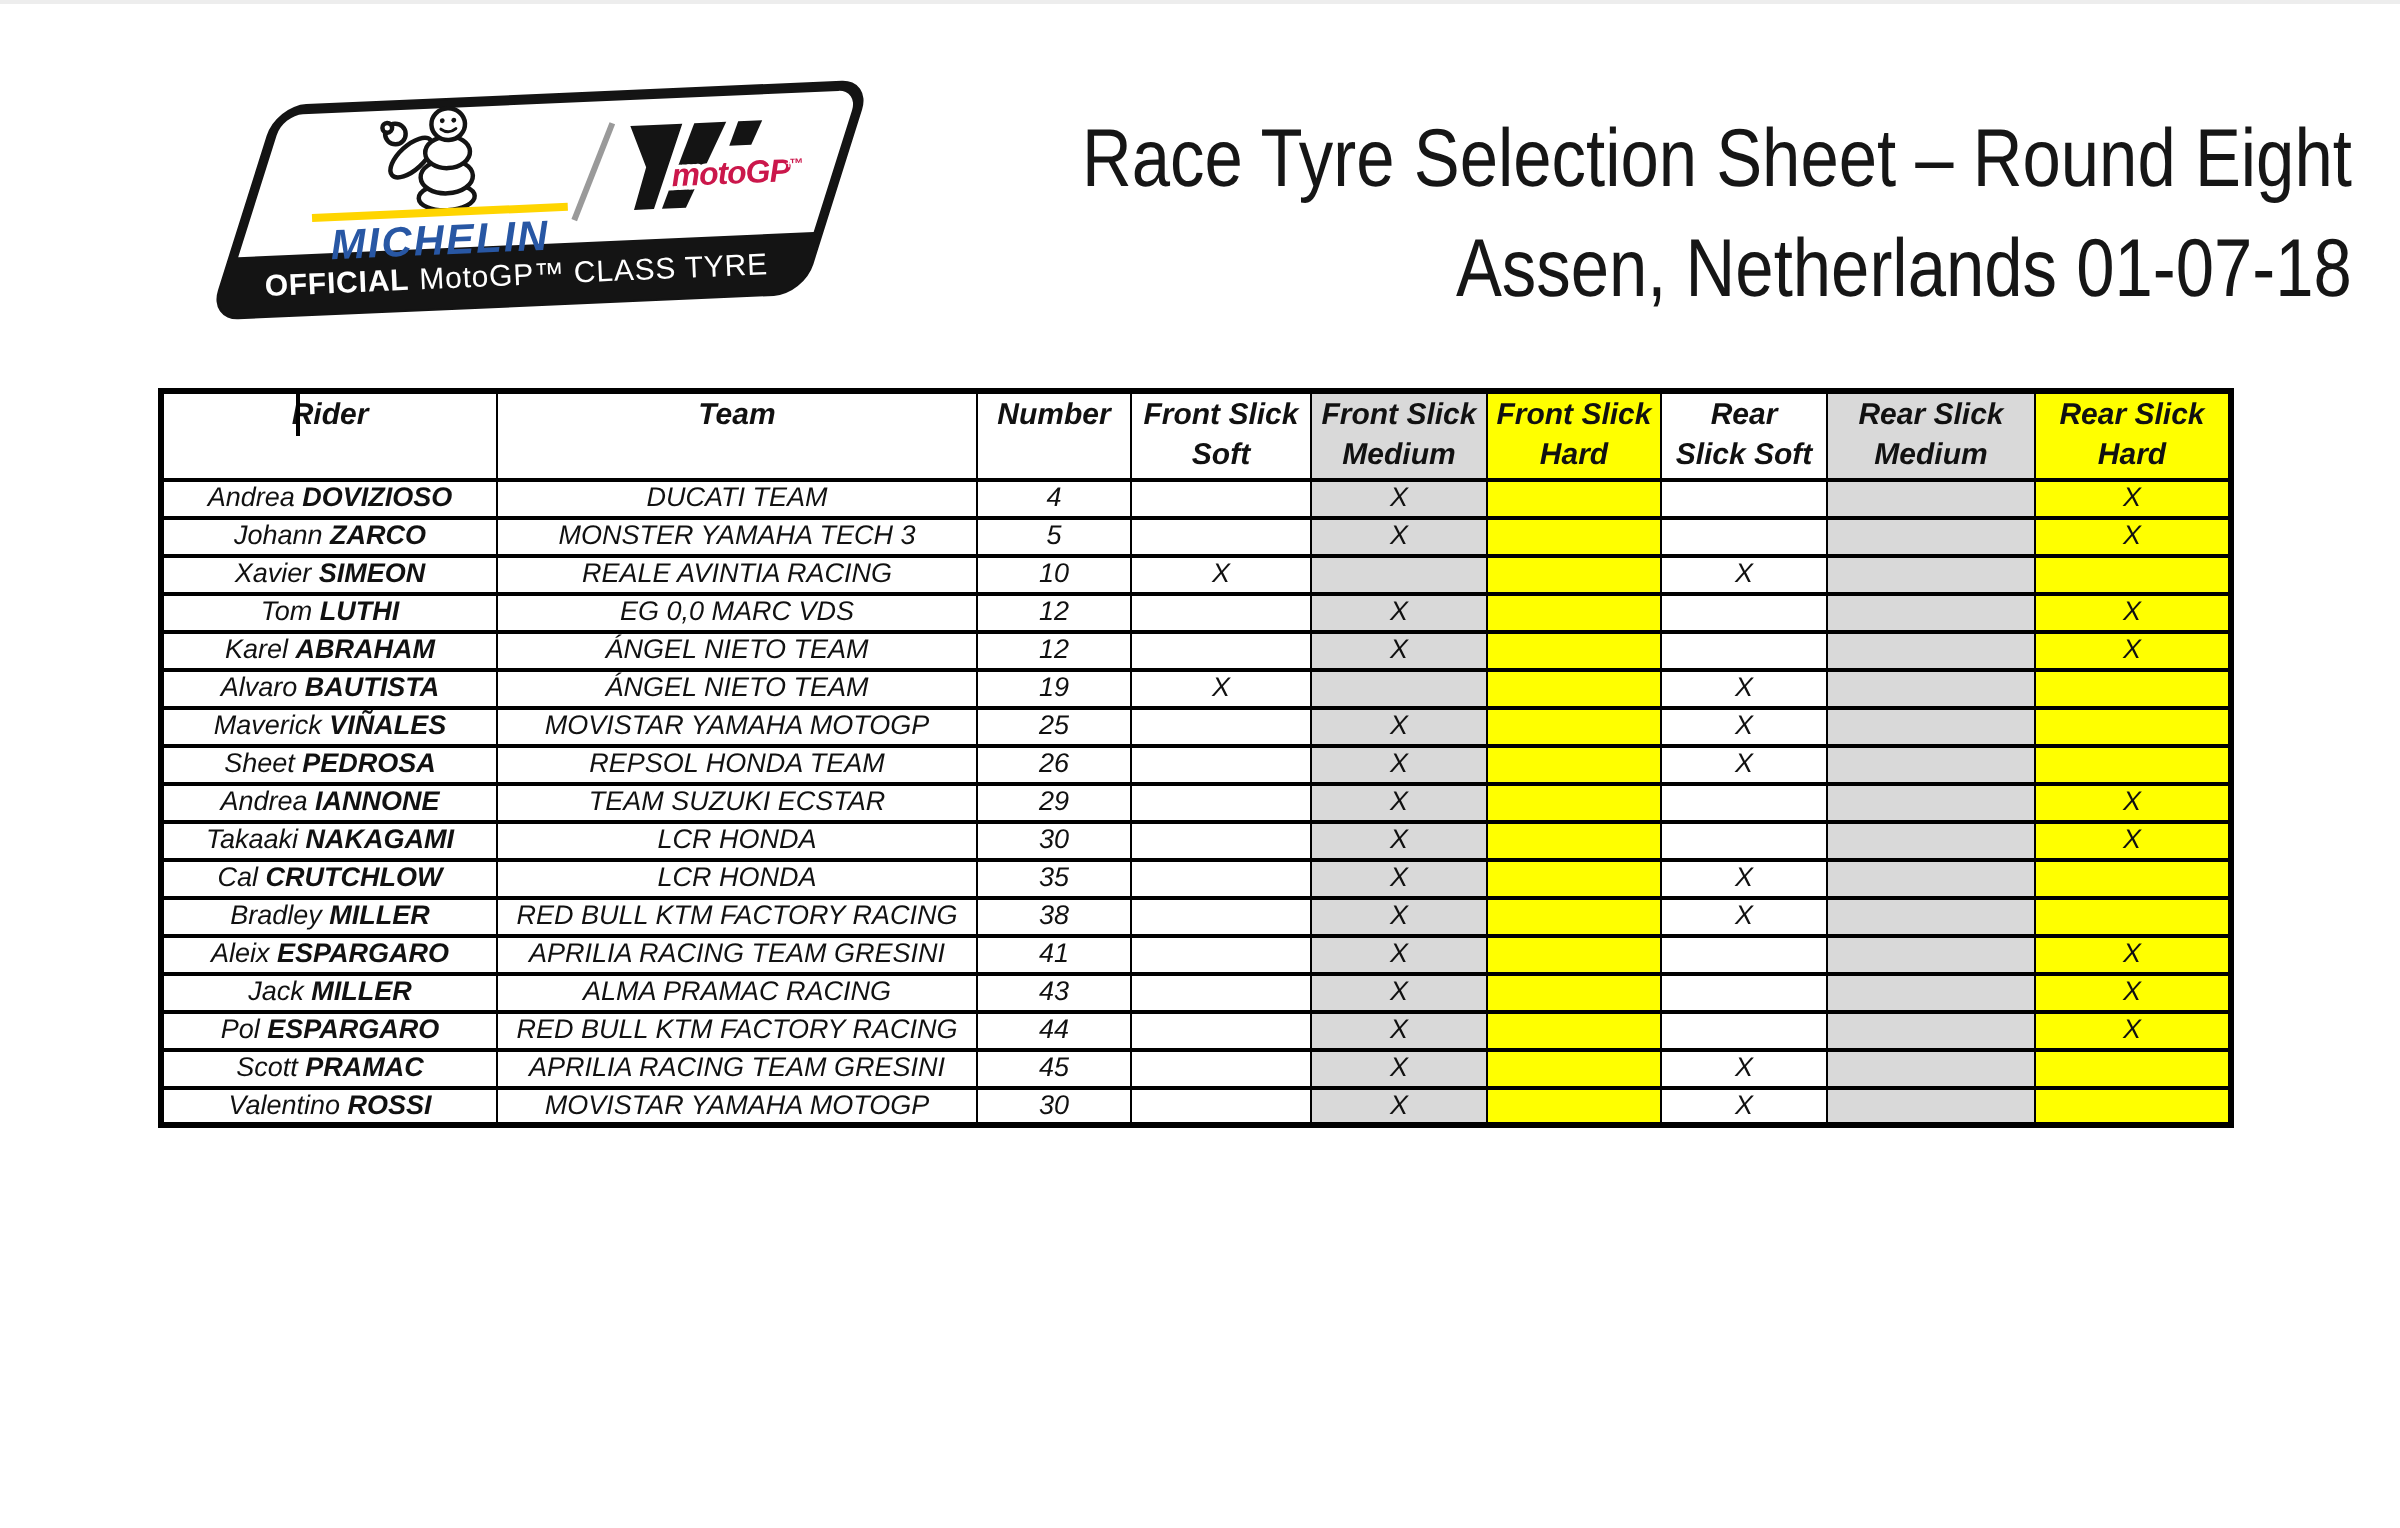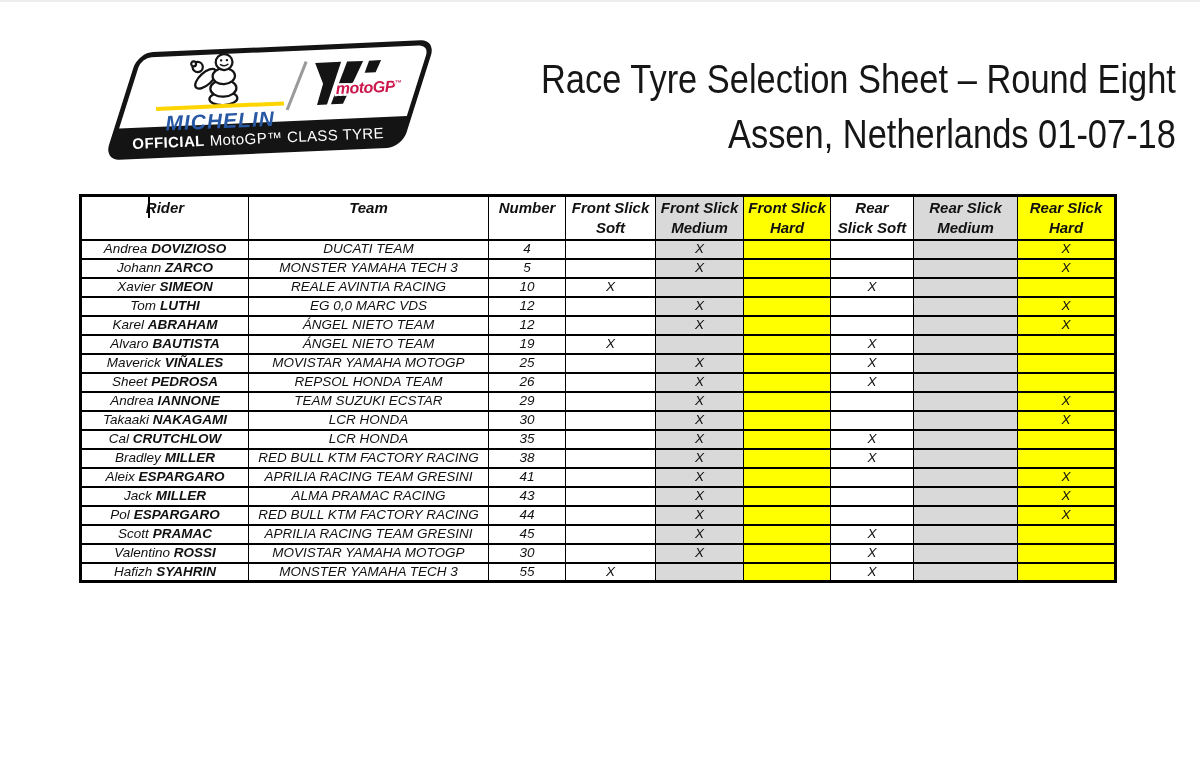--- a/index.html
+++ b/index.html
@@ -445,27 +445,16 @@
     <td>30</td>
     <td></td>
     <td class="hl-gray">X</td>
     <td class="hl-yellow"></td>
     <td>X</td>
     <td class="hl-gray"></td>
     <td class="hl-yellow"></td>
   </tr>
 
 
-  <tr>
-    <td><span class="fn">Hafizh</span> <span class="ln">SYAHRIN</span></td>
-    <td>MONSTER YAMAHA TECH 3</td>
-    <td>55</td>
-    <td>X</td>
-    <td class="hl-gray"></td>
-    <td class="hl-yellow"></td>
-    <td>X</td>
-    <td class="hl-gray"></td>
-    <td class="hl-yellow"></td>
-  </tr>
 
 
 </tbody>
 </table>
 
 </body></html>

